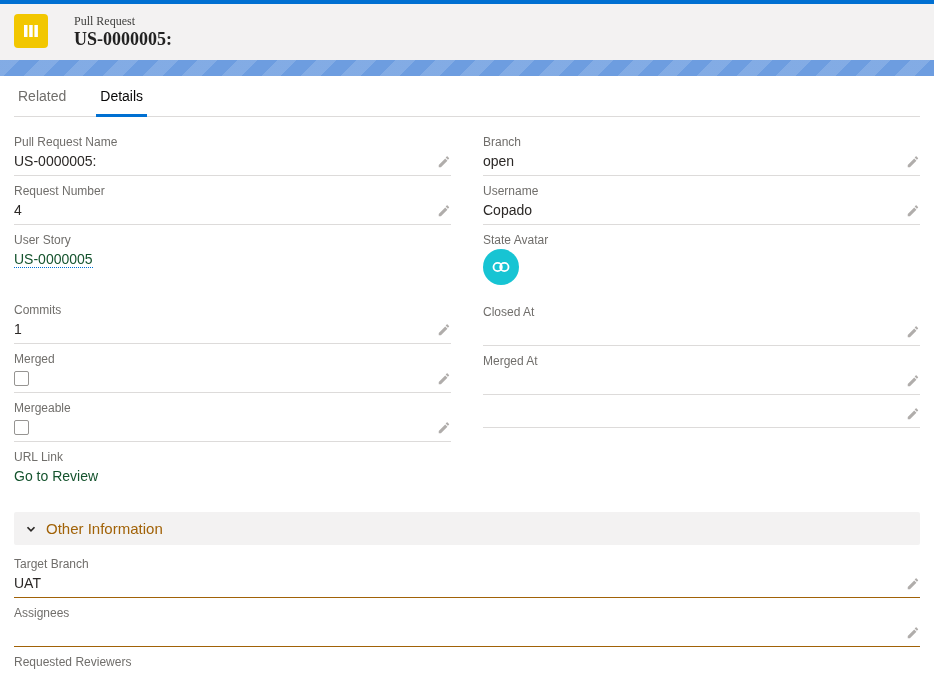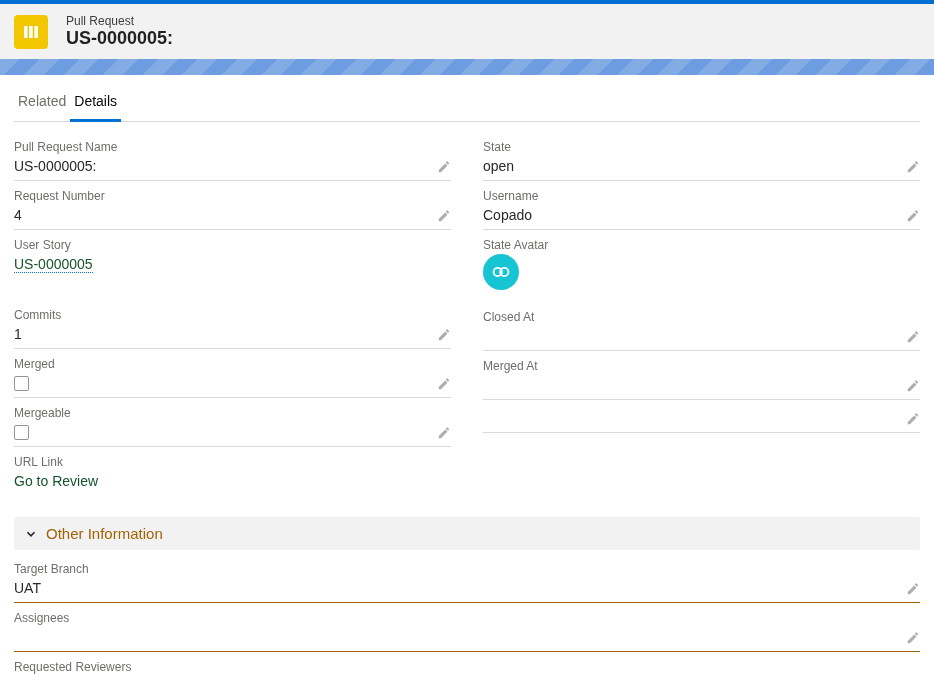--- a/index.html
+++ b/index.html
@@ -7,43 +7,44 @@
     font-family: -apple-system, BlinkMacSystemFont, "Segoe UI", Arial, sans-serif;
     background: #fff;
     color: #2b2826;
     font-size: 13px;
   }
   .top-blue-bar { height: 4px; background: #0070d2; }
   .header {
     background: #f3f2f2;
     padding: 10px 14px;
     display: flex;
-    align-items: center;
-    gap: 18px;
+    gap: 26px;
+    font-family: Liberation Serif, serif;
   }
   .header-icon {
     width: 34px; height: 34px;
     background: #f2c700;
     border-radius: 4px;
     display: flex;
     align-items: center; justify-content: center;
   }
   .header-text .type { font-size: 12px; color: #3e3e3c; }
   .header-text .title { font-size: 18px; font-weight: 600; color: #222; }
   .blue-pattern {
     height: 16px;
     background: #6d9de0;
     background-image: repeating-linear-gradient(135deg, rgba(255,255,255,0.15) 0 14px, transparent 14px 28px);
   }
   .content { background: #fff; padding: 0 14px 30px; }
   .tabs {
     display: flex;
     border-bottom: 1px solid #dddbda;
     margin-bottom: 18px;
-    padding-top: 8px;
+    gap: 26px;
+    padding-top: 2px;
   }
   .tab {
     padding: 10px 4px;
     font-size: 14px;
     color: #706e6b;
     cursor: pointer;
     border-bottom: 3px solid transparent;
     margin-bottom: -1px;
   }
   .tab.active { color: #080707; font-weight: 400; border-bottom-color: #0070d2; }
@@ -180,21 +181,21 @@
         <div class="field-value">
             <a href="#">Go to Review</a>
           </div>
       </div>
 
     </div>
 
     <div class="col">
 
       <div class="field">
-        <div class="field-label">State</div>
+        <div class="field-label">Branch</div>
         <div class="field-value">open</div>
         <span class="edit-icon">
           <svg viewBox="0 0 16 16">
               <path d="M2 11.5V14h2.5l7.4-7.4-2.5-2.5L2 11.5zM13.7 4.3c.3-.3.3-.7 0-1l-1.6-1.6c-.3-.3-.7-.3-1 0l-1.2 1.2 2.5 2.5 1.3-1.1z" fill="currentColor"></path>
             </svg>
         </span>
       </div>
 
       <div class="field">
         <div class="field-label">Username</div>

